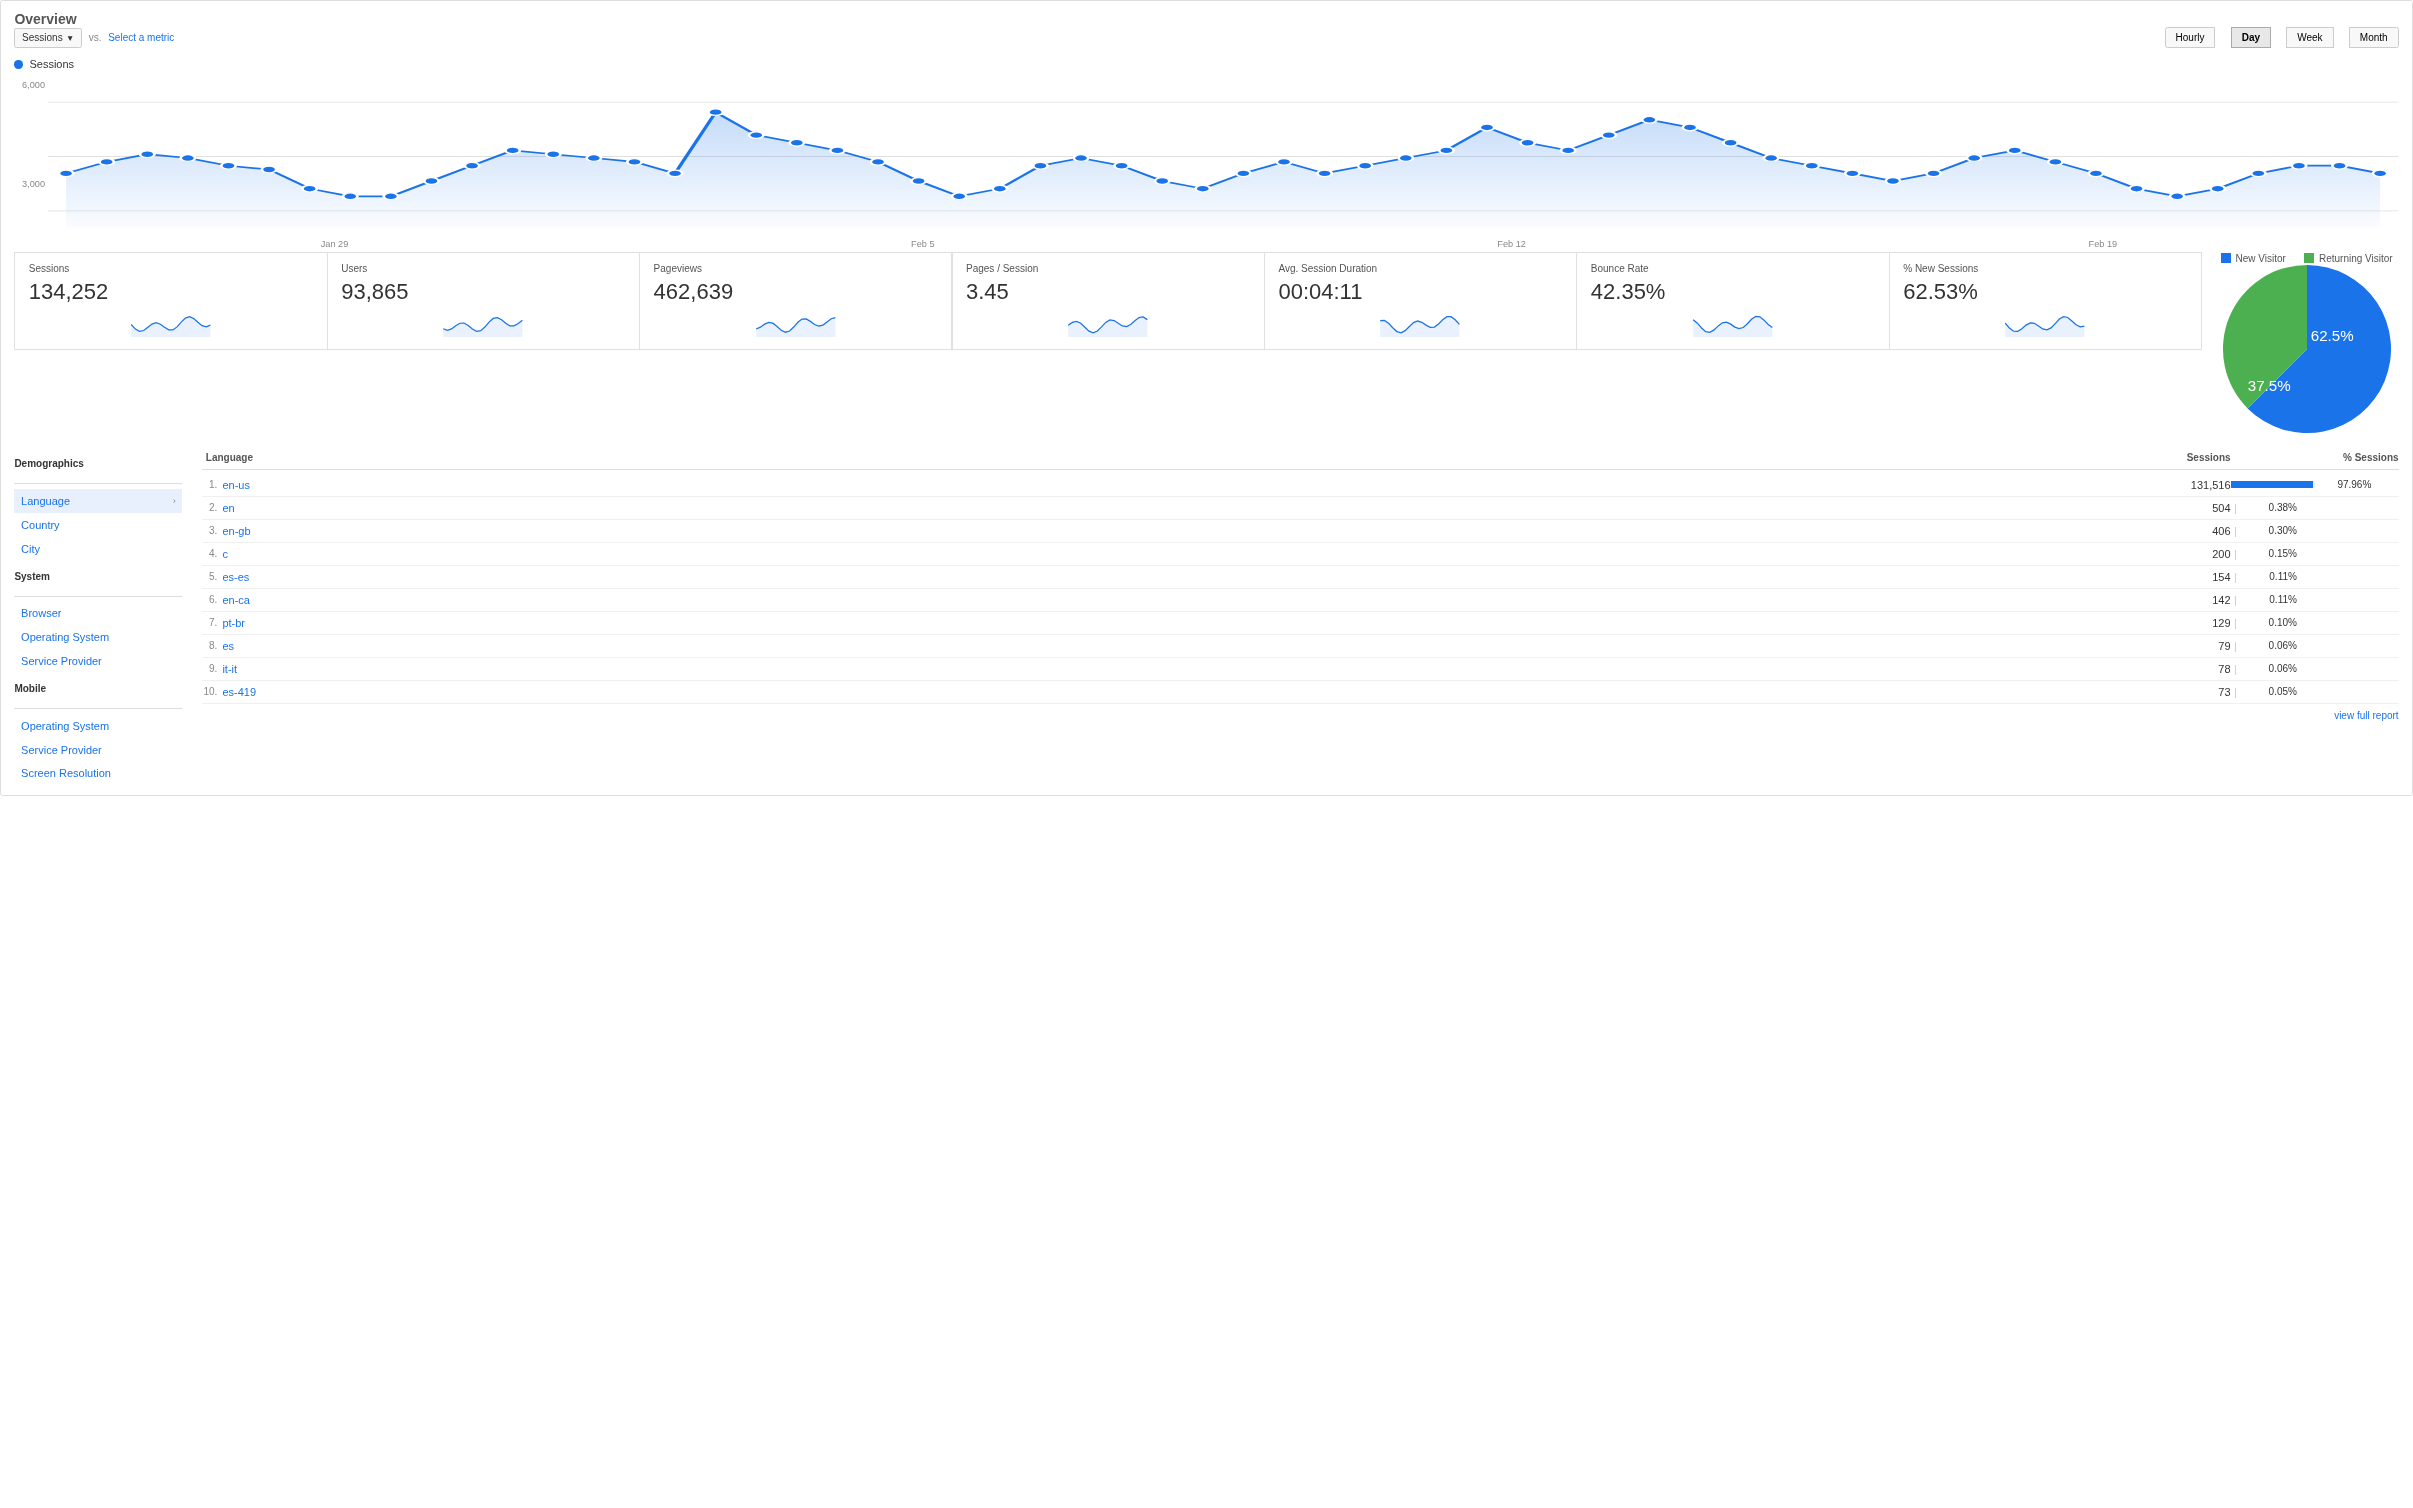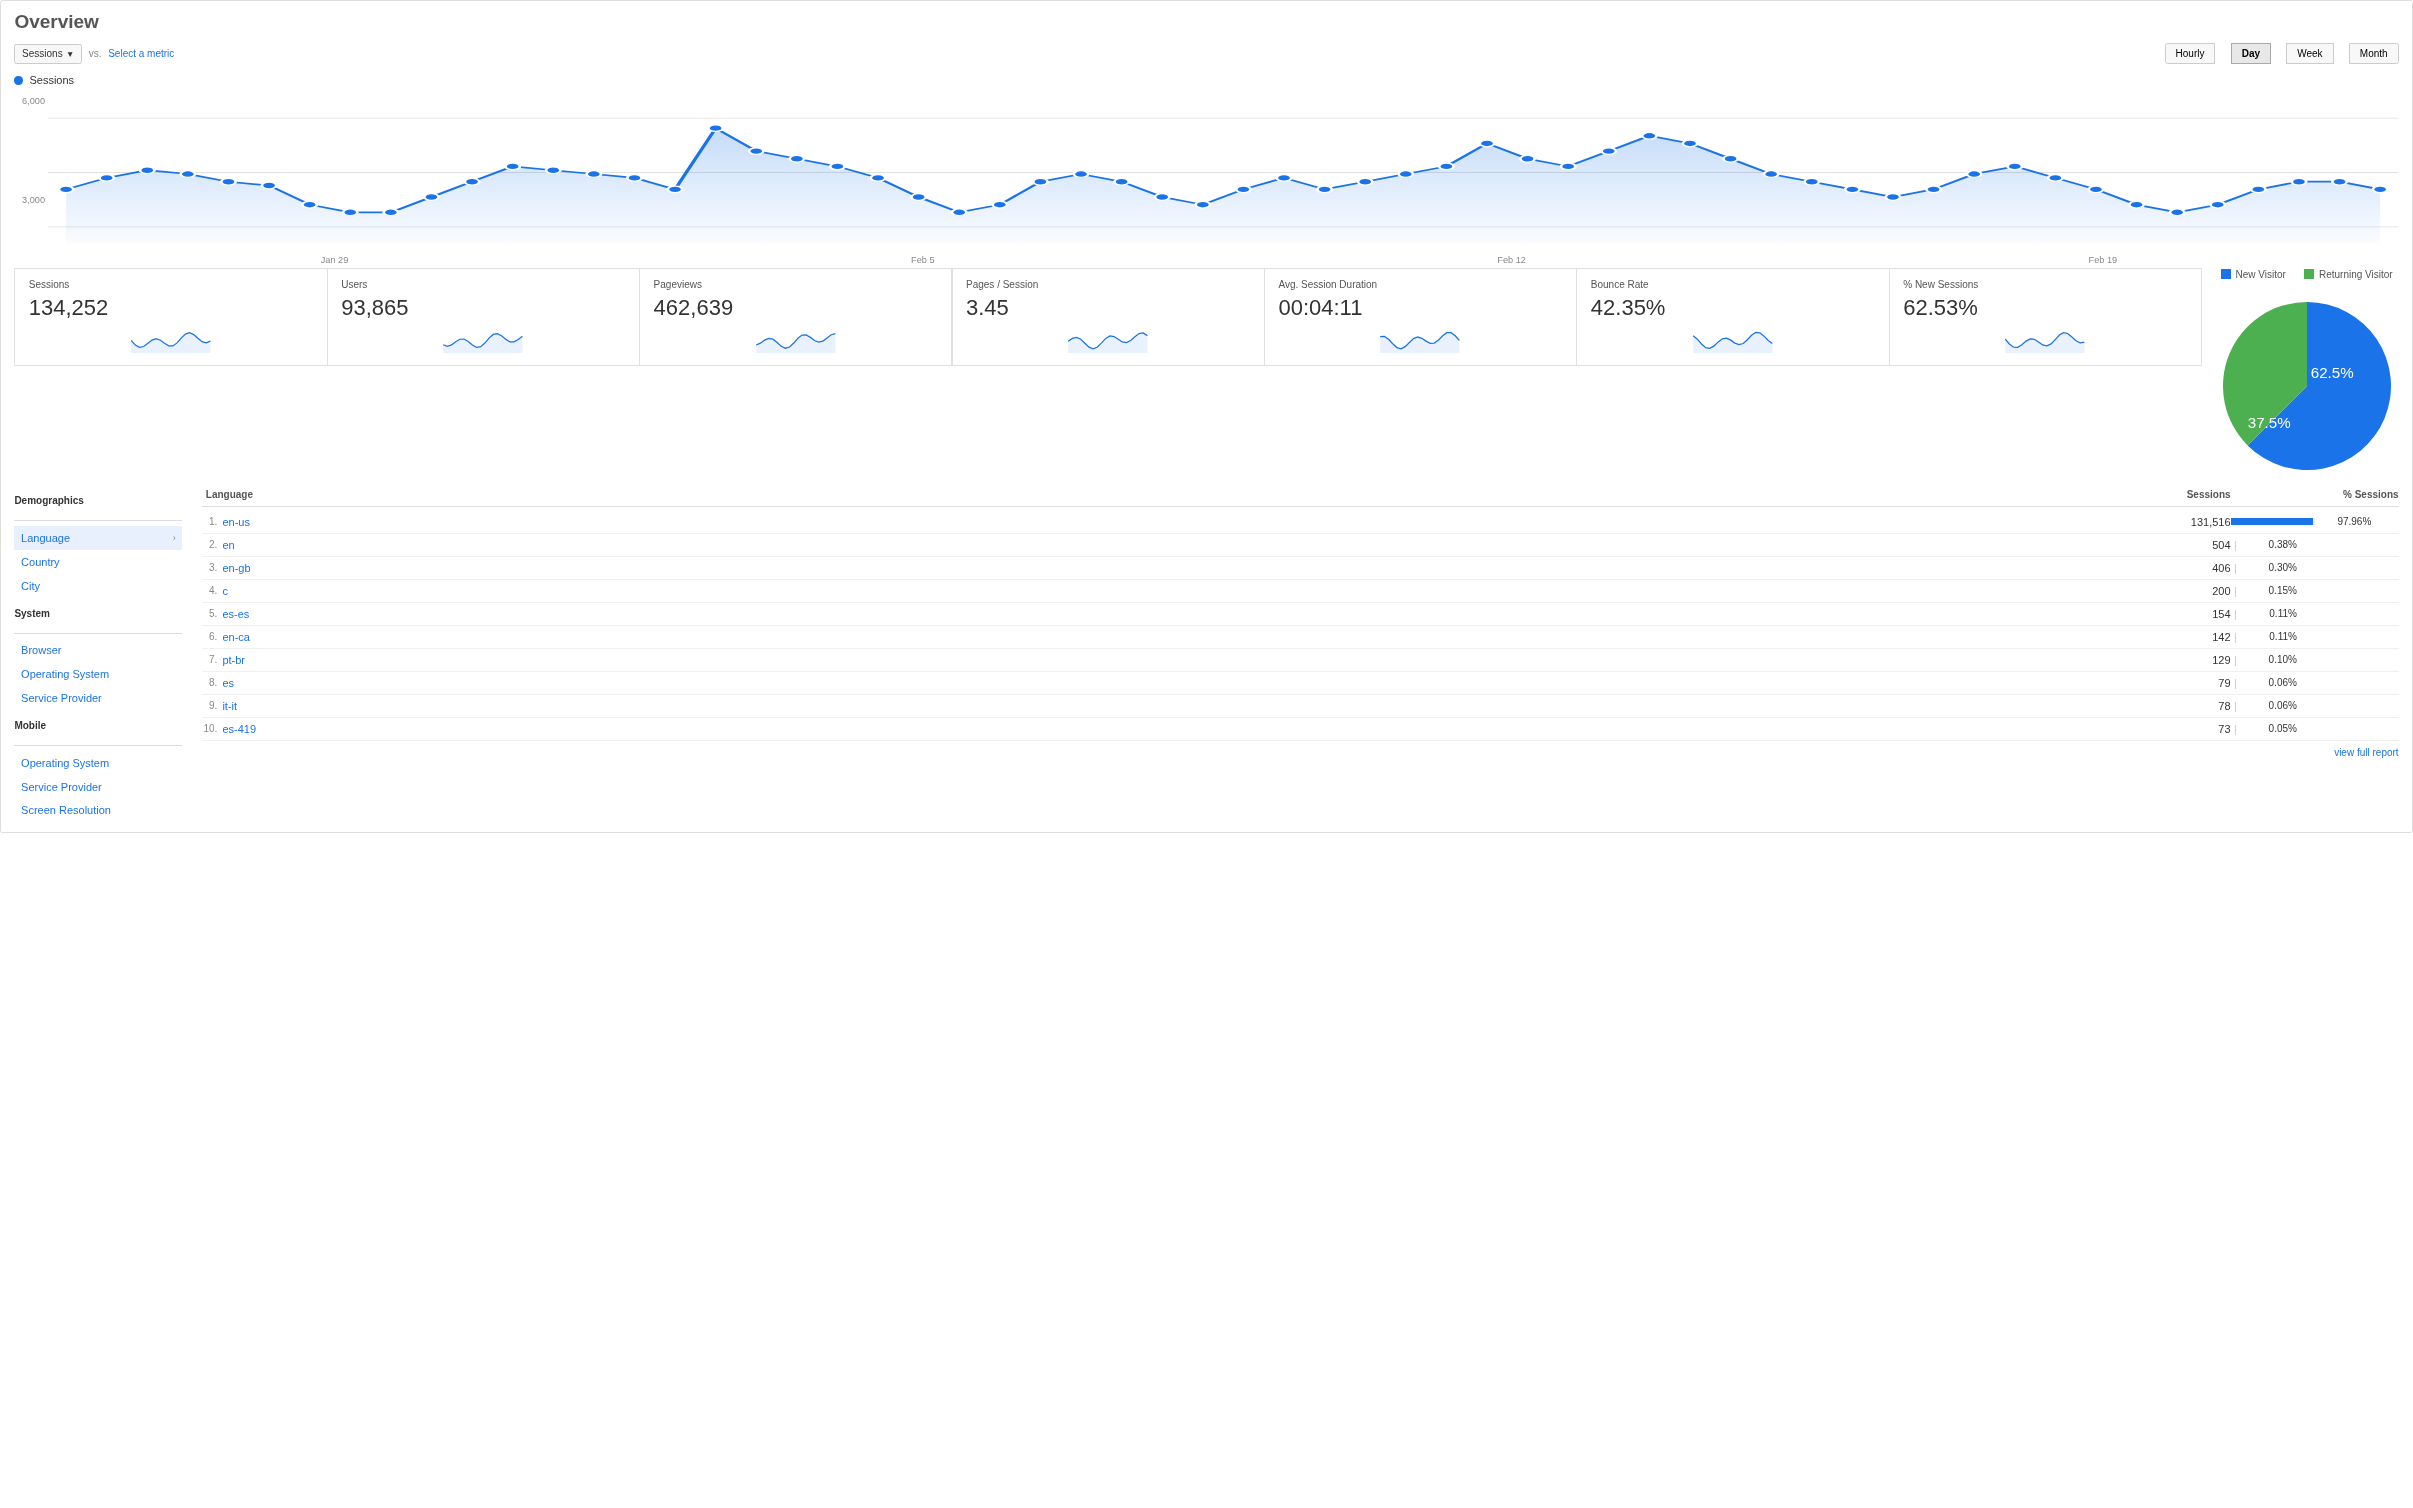--- a/index.html
+++ b/index.html
@@ -6,24 +6,23 @@
     body { font-family: Arial, sans-serif; font-size: 11px; color: #333; background: #fff; }
 
     .overview-panel {
       border: 0.8px solid #ddd;
       border-radius: 2.5px;
       padding: 10px 13.4px;
       background: #fff;
     }
 
     .panel-title {
-      font-size: 19px;
+      font-size: 14px;
       font-weight: bold;
       color: #555;
-      margin-bottom: 10px;
     }
 
     .toolbar {
       display: flex;
       align-items: center;
       justify-content: space-between;
       margin-bottom: 10px;
     }
 
     .toolbar-left {
@@ -249,21 +248,21 @@
     .divider-line {
       color: #ccc;
       margin: 0 3.4px;
     }
 
     .pie-legend-items {
       display: flex;
       gap: 18px;
       font-size: 10px;
       color: #555;
-      margin-bottom: 22px;
+      margin-bottom: 1px;
     }
 
     .pie-legend-item {
       display: flex;
       align-items: center;
       gap: 5px;
     }
 
     .pie-legend-dot {
       width: 10px;

